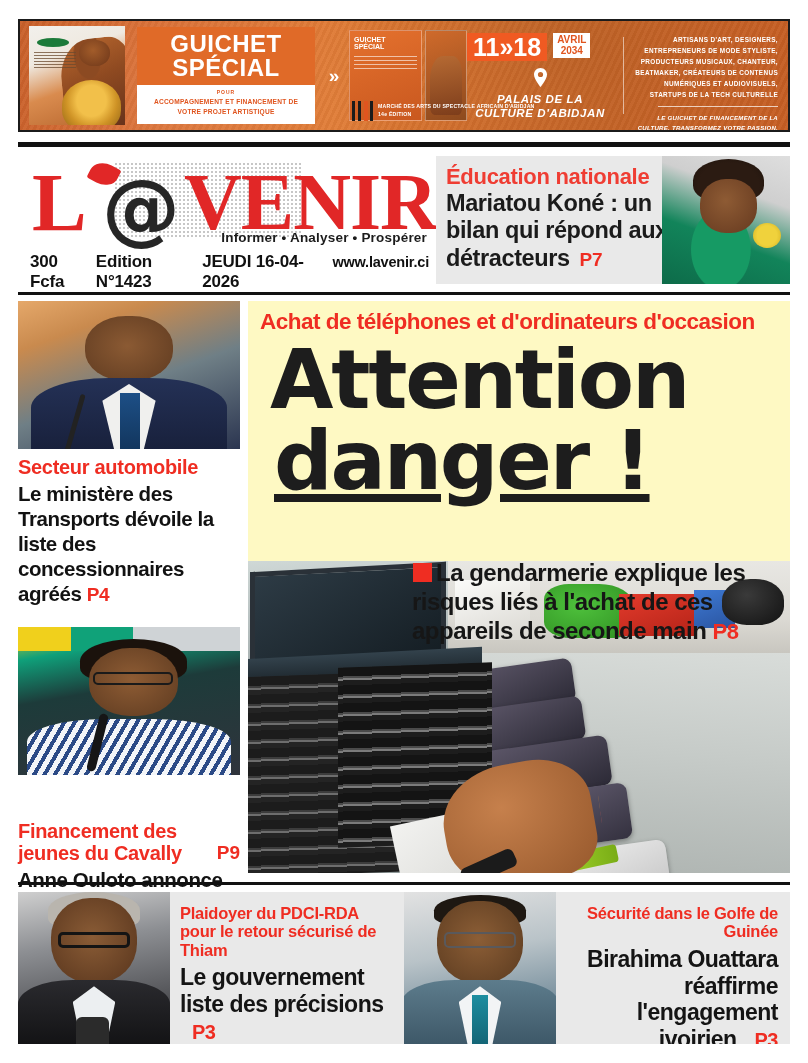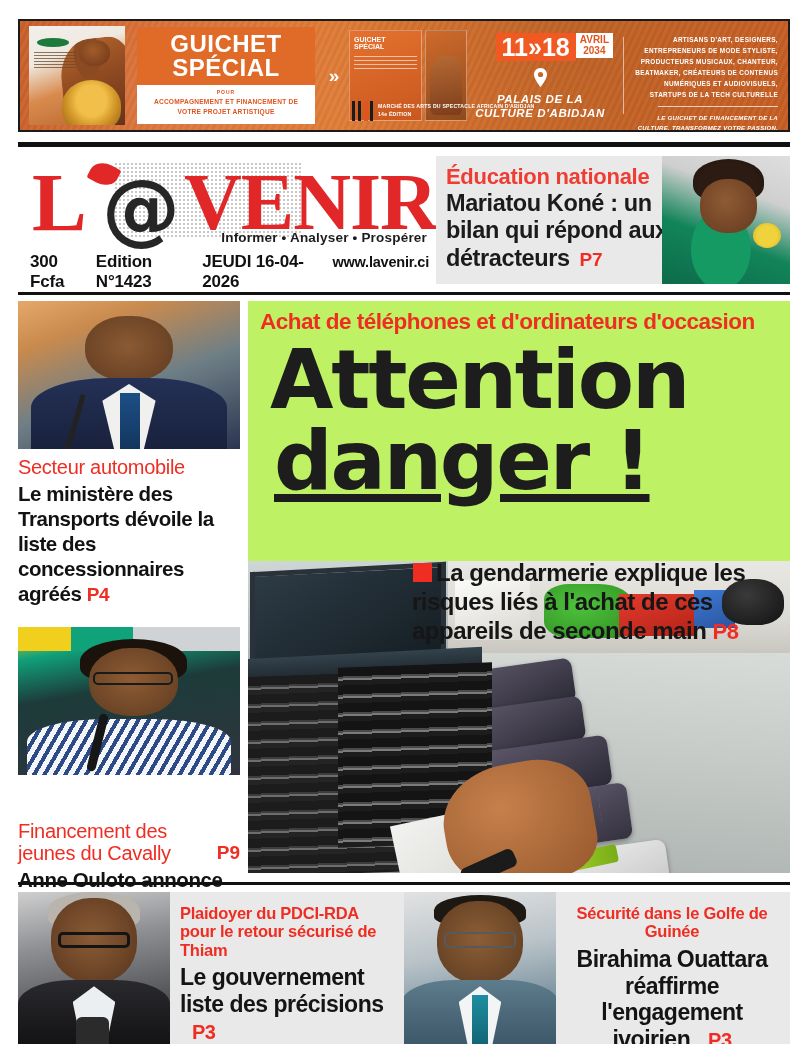--- a/index.html
+++ b/index.html
@@ -114,21 +114,21 @@
   .bnr-stand .p1 .lines{ margin-top:5px; }
   .bnr-stand .p1 .lines i{ display:block; height:1.5px; background:rgba(255,255,255,.6); margin-bottom:2.5px; }
   .bnr-stand .p2{ width:36%; background:linear-gradient(160deg,#cf6a2b,#8d4a1e); position:relative;}
   .bnr-stand .p2::after{
     content:""; position:absolute; left:10%; top:28%; width:80%; height:66%;
     background: linear-gradient(170deg,#b66a33,#7d3d1b); border-radius:40% 30% 12% 14%;
   }
 
   
   .bnr-dates{ position:relative; z-index:2; width:146px; flex:none; color:#fff; text-align:center; padding-top:12px;}
-  .bnr-dates .drow{ display:flex; align-items:flex-start; justify-content:flex-end; }
+  .bnr-dates .drow{ display:flex; align-items:flex-start; justify-content:flex-start; gap:6px; }
   .bnr-dates .nums{
     background:#f05a22; padding:1px 6px; font-size:25px; font-weight:900; line-height:1.05;
     letter-spacing:0; white-space:nowrap;
   }
   .bnr-dates .mon{
     background:#fff; color:#e0551f; font-size:10px; font-weight:700; line-height:1.06;
     padding:2px 4px; text-align:center;
   }
   .bnr-dates .pin{ margin-top:7px; font-size:16px; line-height:1; }
   .bnr-dates .place{ margin-top:2px; font-size:11.5px; font-weight:700; font-style:italic; letter-spacing:.6px; line-height:1.22;}
@@ -259,28 +259,28 @@
       background: radial-gradient(ellipse at 48% 46%, #8e5c34, #5d3a20); border-radius:46%; }
   .lc-photo-2 .hair{ position:absolute; left:28%; top:8%; width:48%; height:30%;
       background:#1b120c; border-radius:50% 50% 34% 34%; }
   .lc-photo-2 .glasses{ position:absolute; left:34%; top:30%; width:36%; height:9%;
       border:2.5px solid #1a1a1a; border-radius:5px; }
   .lc-photo-2 .dress{ position:absolute; left:4%; top:62%; width:92%; height:40%;
       background: repeating-linear-gradient(120deg,#f3f5f8 0 5px,#2b4a86 5px 9px); border-radius:38% 38% 0 0; }
   .lc-photo-2 .mic{ position:absolute; left:34%; top:58%; width:9px; height:40%;
       background:#161616; border-radius:5px; transform: rotate(14deg); }
 
-  .lc-kicker{ color:#ef2d22; font-size:20px; font-weight:400; line-height:1.1; margin-top:7px; letter-spacing:-.3px; }
+  .lc-kicker{ color:#ef2d22; font-size:20px; font-weight:700; line-height:1.1; margin-top:7px; letter-spacing:-.3px; }
   .lc-title{ color:#121212; font-size:20.5px; font-weight:700; line-height:1.22; margin-top:3px; letter-spacing:-.45px; }
   .lc-pg{ color:#ef2d22; font-weight:900; font-size:19px; }
   .lc-kicker-row{ display:flex; justify-content:space-between; align-items:flex-end;margin-top:39px; }
   .lc-divider{ height:3px; background:#111; margin:12px 0 9px; }
 
   
-  #story{ flex:1; position:relative; background:#bef264; overflow:hidden; }
+  #story{ flex:1; position:relative; background:#fef9c3; overflow:hidden; }
   #story .st-kicker{
     position:absolute; left:12px; top:10px; right:10px;
     color:#ef2d22; font-size:22.5px; font-weight:900; letter-spacing:-.5px; line-height:1;
   }
   #story .st-head{
     position:absolute; left:22px; top:38px; right:8px;
     color:#1d1d1d; font-size:82px; font-weight:900; line-height:.99;
     letter-spacing:-2.2px; font-family:"DejaVu Sans", sans-serif;
   }
   #story .st-head span{ display:block; }
@@ -408,21 +408,21 @@
   .bt-photo-2 .glasses{ position:absolute; left:26%; top:26%; width:48%; height:11%;
       border:2.5px solid #59595c; border-radius:5px; }
   .bt-photo-2 .suit{ position:absolute; left:-2%; top:58%; width:104%; height:46%;
       background: linear-gradient(180deg,#5d7c8c,#3b5565); border-radius:34% 34% 0 0; }
   .bt-photo-2 .shirt{ position:absolute; left:36%; top:62%; width:28%; height:40%;
       background:#f2f4f5; clip-path: polygon(50% 0,100% 26%,78% 100%,22% 100%,0 26%); }
   .bt-photo-2 .tie{ position:absolute; left:45%; top:68%; width:10%; height:34%;
       background: linear-gradient(180deg,#1d8ea0,#136374); }
 
   .bt-text{ flex:1; padding:12px 8px 0 10px; }
-  .bt-text.right{ text-align:center; padding-right:12px; }
+  .bt-text.right{ text-align:right; padding-right:12px; }
   .bt-kicker{ color:#ef2d22; font-size:16.5px; font-weight:900; line-height:1.12; letter-spacing:-.25px; }
   .bt-title{ color:#141414; font-size:23px; font-weight:700; line-height:1.16; margin-top:5px; letter-spacing:-.5px; }
   .bt-pg{ color:#ef2d22; font-weight:900; font-size:20px; margin-left:12px; }
   .bt-vrule{ position:absolute; left:50.2%; top:14px; bottom:14px; width:2px; background:#111; }
 </style>
 </head>
 <body>
 
 <div id="page">
 

